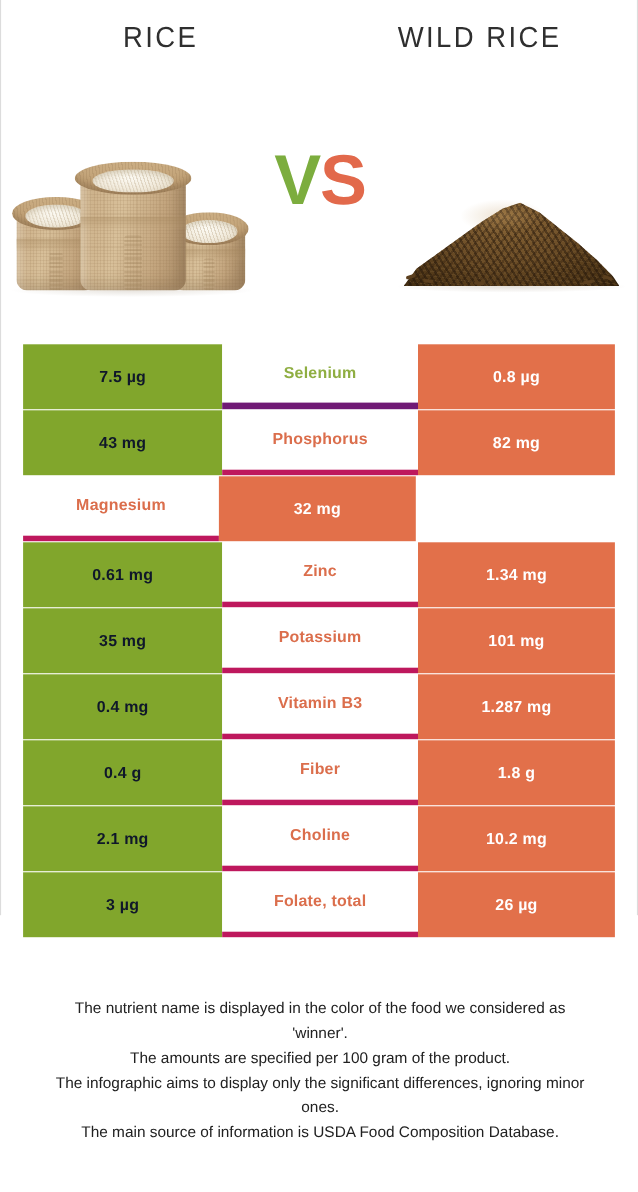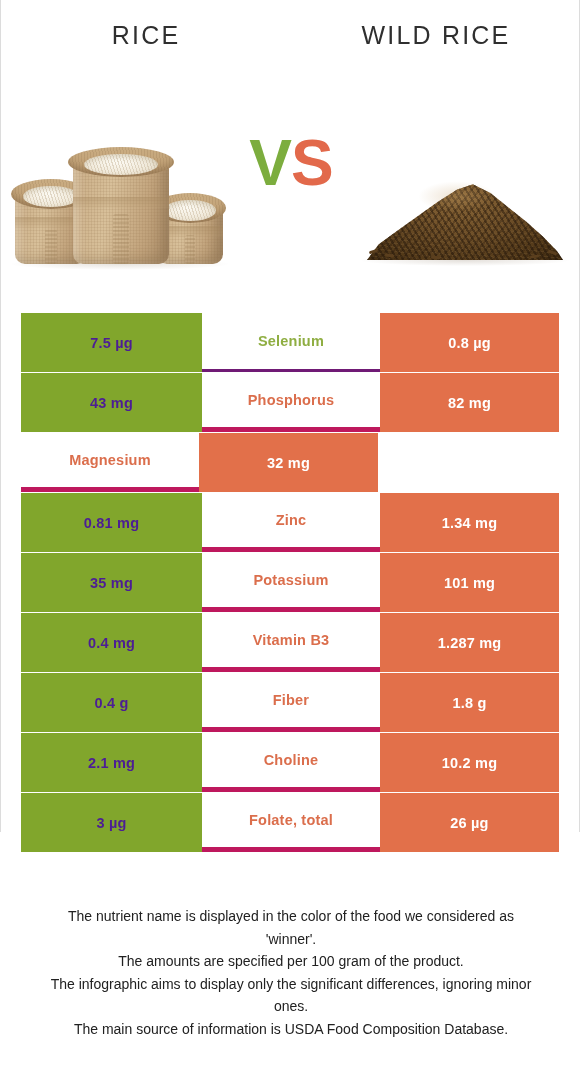--- a/index.html
+++ b/index.html
@@ -217,29 +217,29 @@
   }
   .cell {
     display: flex;
     align-items: center;
     justify-content: center;
     font-size: 14.5px;
     font-weight: 600;
     letter-spacing: .2px;
     white-space: nowrap;
   }
-  .cell-left  { width: 181px; color: #4c1d95; background: #81A62C; }
+  .cell-left  { width: 181px; color: #0f172a; background: #81A62C; }
   .cell-right { width: 179px; color: #ffffff; background: #E2704A; }
   .cell-mid {
     width: 178px;
     background: #ffffff;
     font-size: 14.5px;
     font-weight: 600;
   }
-  .row.win-left  .cell-mid { color: #8FAE42; border-bottom: 3px solid #701a75; }
+  .row.win-left  .cell-mid { color: #8FAE42; border-bottom: 6px solid #701a75; }
   .row.win-right .cell-mid { color: #DB6E4C; border-bottom: 5px solid #be185d; }
   .row:last-child { margin-bottom: 0; }
 
   
   .footer {
     position: absolute;
     left: 24px;
     top: 905px;
     width: 532px;
     text-align: center;
@@ -316,21 +316,21 @@
       <div class="cell cell-mid">Phosphorus</div>
       <div class="cell cell-right">82 mg</div>
     </div>
 
     <div class="row win-right">
       <div class="cell cell-mid">Magnesium</div>
       <div class="cell cell-right">32 mg</div>
     </div>
 
     <div class="row win-right">
-      <div class="cell cell-left">0.81 mg</div>
+      <div class="cell cell-left">0.61 mg</div>
       <div class="cell cell-mid">Zinc</div>
       <div class="cell cell-right">1.34 mg</div>
     </div>
 
     <div class="row win-right">
       <div class="cell cell-left">35 mg</div>
       <div class="cell cell-mid">Potassium</div>
       <div class="cell cell-right">101 mg</div>
     </div>
 

